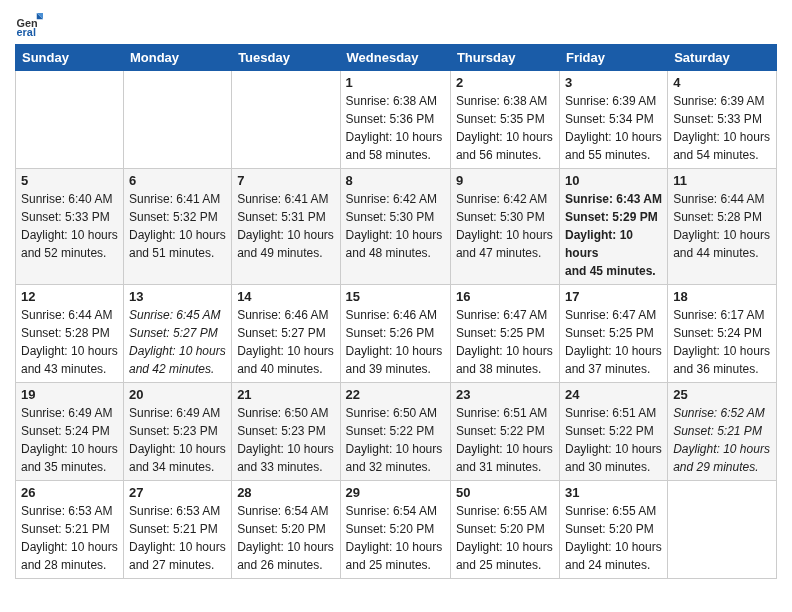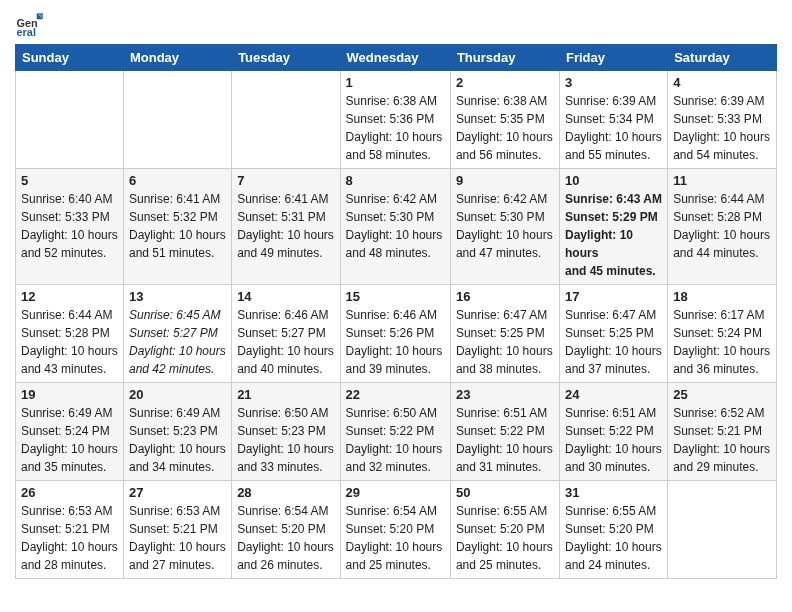--- a/index.html
+++ b/index.html
@@ -285,21 +285,21 @@
         </td>
         <td class="alt-row">
           <span class="day-number">24</span>
           <div class="day-info" style="white-space: pre-line;">Sunrise: 6:51 AM
 Sunset: 5:22 PM
 Daylight: 10 hours
 and 30 minutes.</div>
         </td>
         <td class="alt-row">
           <span class="day-number">25</span>
-          <div class="day-info" style="white-space: pre-line;">Sunrise: 6:52 AM
+          <div class="day-info" style="white-space: pre-line; font-style: italic;">Sunrise: 6:52 AM
 Sunset: 5:21 PM
 Daylight: 10 hours
 and 29 minutes.</div>
         </td>
       </tr>
       <tr>
         <td>
           <span class="day-number">26</span>
           <div class="day-info" style="white-space: pre-line;">Sunrise: 6:53 AM
 Sunset: 5:21 PM

